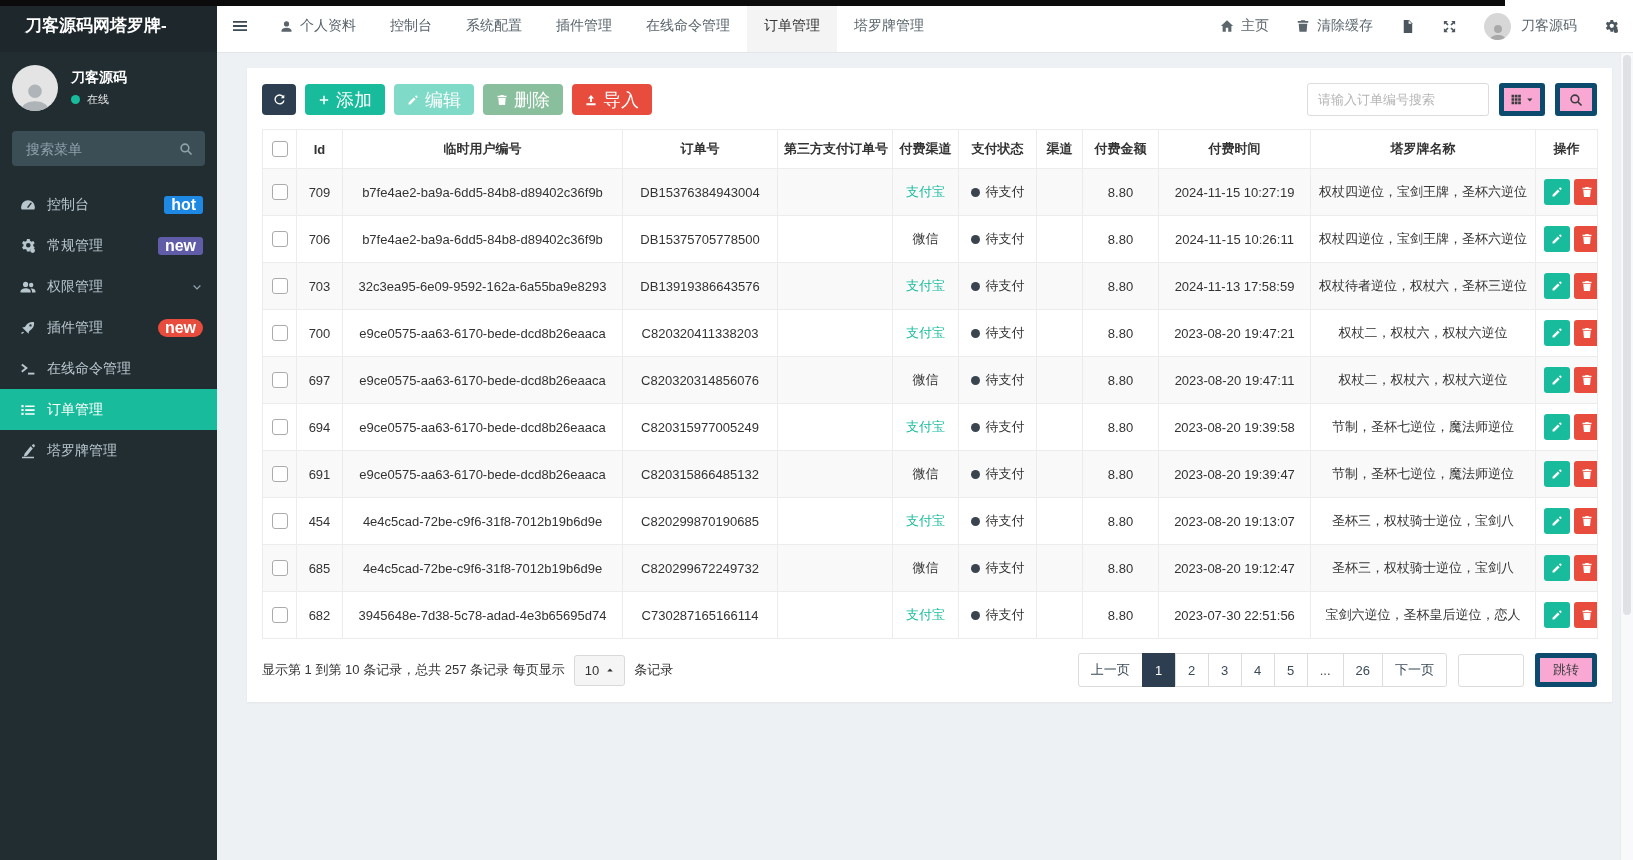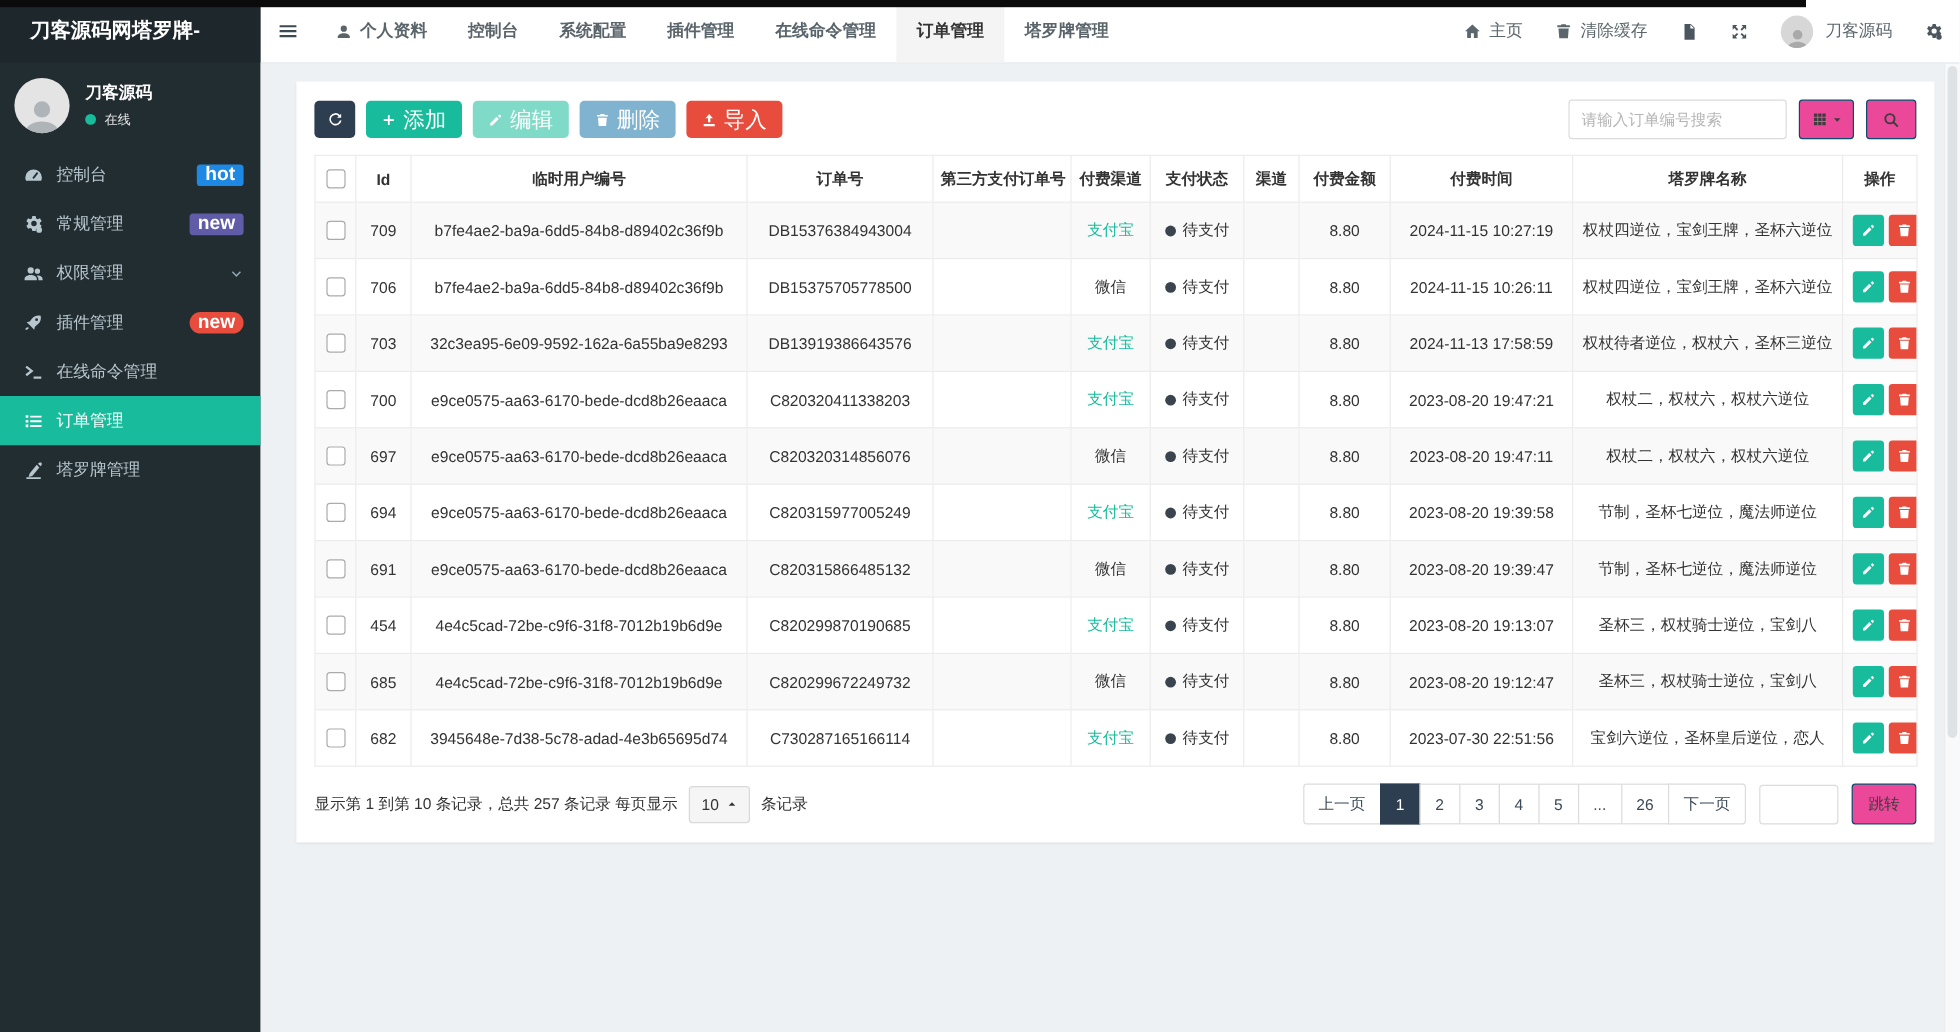--- a/index.html
+++ b/index.html
@@ -33,21 +33,21 @@
   .mi-badge{margin-left:auto;color:#fff;font-size:16px;font-weight:bold;padding:2px 7px;line-height:14px;}
   .badge-hot{background:#1e88e5;border-radius:3px;}
   .badge-new-purple{background:#605ca8;border-radius:3px;}
   .badge-new-red{background:#e74c3c;border-radius:10px;}
   .mi-chevron{margin-left:auto;width:12px;height:12px;color:#8fa3ad;}
 
   
   .navbar{position:absolute;left:217px;top:0;right:0;height:52px;background:#fff;border-bottom:1px solid #e2e6e9;display:flex;align-items:stretch;z-index:30;}
   .hamburger{width:46px;display:flex;align-items:center;justify-content:center;color:#3e4a52;cursor:pointer;}
   .hamburger .icon{width:16px;height:16px;}
-  .nav-tabs{display:flex;align-items:stretch;font-weight:bold;}
+  .nav-tabs{display:flex;align-items:stretch;}
   .nav-tab{display:flex;align-items:center;gap:7px;padding:0 17px;font-size:14px;color:#59646b;cursor:pointer;white-space:nowrap;}
   .nav-tab.active{background:#f4f4f4;color:#333;}
   .nav-tab .icon{width:13px;height:13px;color:#59646b;}
   .navbar-right{margin-left:auto;display:flex;align-items:center;gap:27px;padding-right:14px;color:#5b666d;font-size:14px;}
   .nav-link{display:flex;align-items:center;gap:7px;cursor:pointer;white-space:nowrap;}
   .nav-link .icon{width:14px;height:14px;}
   .nav-ic{width:15px;height:15px;color:#4b565e;cursor:pointer;}
   .nav-user{display:flex;align-items:center;gap:10px;cursor:pointer;}
   .avatar-sm{width:27px;height:27px;border-radius:50%;background:#d7d7d7;overflow:hidden;display:flex;align-items:flex-end;justify-content:center;}
   .avatar-sm .icon{width:20px;height:20px;color:#a9a9a9;margin-bottom:-3px;}
@@ -59,26 +59,26 @@
   .panel{position:absolute;left:30px;top:16px;width:1335px;background:#fff;padding:15px;box-shadow:0 1px 2px rgba(0,0,0,.05);}
 
   
   .toolbar{display:flex;align-items:center;margin-bottom:13px;}
   .btn{height:31px;border:none;border-radius:4px;color:#fff;font-size:18px;display:inline-flex;align-items:center;gap:6px;padding:0 13px;margin-right:9px;cursor:pointer;font-family:inherit;}
   .btn .icon{width:12px;height:12px;}
   .btn-refresh{background:#2c3e50;width:34px;justify-content:center;padding:0;}
   .btn-refresh .icon{width:13px;height:13px;}
   .btn-add{background:#18bc9c;}
   .btn-edit{background:#18bc9c;opacity:.55;cursor:default;}
-  .btn-del{background:#0369a1;opacity:.5;cursor:default;}
+  .btn-del{background:#15803d;opacity:.5;cursor:default;}
   .btn-import{background:#e74c3c;}
   .toolbar-right{margin-left:auto;display:flex;align-items:center;}
   .search-input{width:160px;height:31px;border:1px solid #dcdcdc;border-radius:3px;padding:0 10px;font-size:13px;color:#555;outline:none;font-family:inherit;}
   .search-input::placeholder{color:#b5b5b5;}
-  .btn-light{height:33px;background:#ec4899;border:1px solid #0c4a6e;border-radius:3px;color:#3c3c3c;display:inline-flex;align-items:center;justify-content:center;cursor:pointer;}
+  .btn-light{height:33px;background:#f9a8d4;border:5px solid #0c4a6e;border-radius:3px;color:#3c3c3c;display:inline-flex;align-items:center;justify-content:center;cursor:pointer;}
   .btn-th{width:46px;margin-left:10px;gap:4px;}
   .btn-th .icon{width:13px;height:13px;}
   .btn-th .caret{width:8px;height:8px;}
   .btn-search{width:42px;margin-left:10px;}
   .btn-search .icon{width:14px;height:14px;}
 
   
   table{width:100%;border-collapse:collapse;font-size:13px;color:#333;table-layout:fixed;}
   th,td{border:1px solid #ececec;text-align:center;padding:10px 6px;overflow:hidden;white-space:nowrap;}
   thead th{font-weight:bold;background:#fff;}
@@ -119,20 +119,29 @@
             </svg>
           </span>
       </div>
       <div class="user-meta">
         <span class="user-name">刀客源码</span>
         <span class="user-status">
           <span class="status-dot-green"></span>
           <span>在线</span>
         </span>
       </div>
+    </div>
+    <div class="menu-search">
+      <input type="text" placeholder="搜索菜单" style="">
+      <span class="icon">
+          <svg viewBox="0 0 16 16">
+            <circle cx="6.8" cy="6.8" r="4.4" fill="none" stroke="currentColor" stroke-width="1.8"></circle>
+            <path stroke="currentColor" stroke-width="1.9" d="M10.3 10.3 14.3 14.3"></path>
+          </svg>
+        </span>
     </div>
     <nav class="menu">
         <div class="menu-item">
     <span class="mi-icon icon">
             <svg viewBox="0 0 16 16">
               <path fill="currentColor" d="M8 3.2A6.9 6.9 0 0 0 1.1 10c0 1 .2 1.9.6 2.6h12.6c.4-.7.6-1.6.6-2.6A6.9 6.9 0 0 0 8 3.2z"></path>
               <path stroke="#222d32" stroke-width="1.5" fill="none" d="M7.6 10.6 11.3 5.9"></path>
             </svg>
           </span>
     <span class="mi-label">控制台</span>

